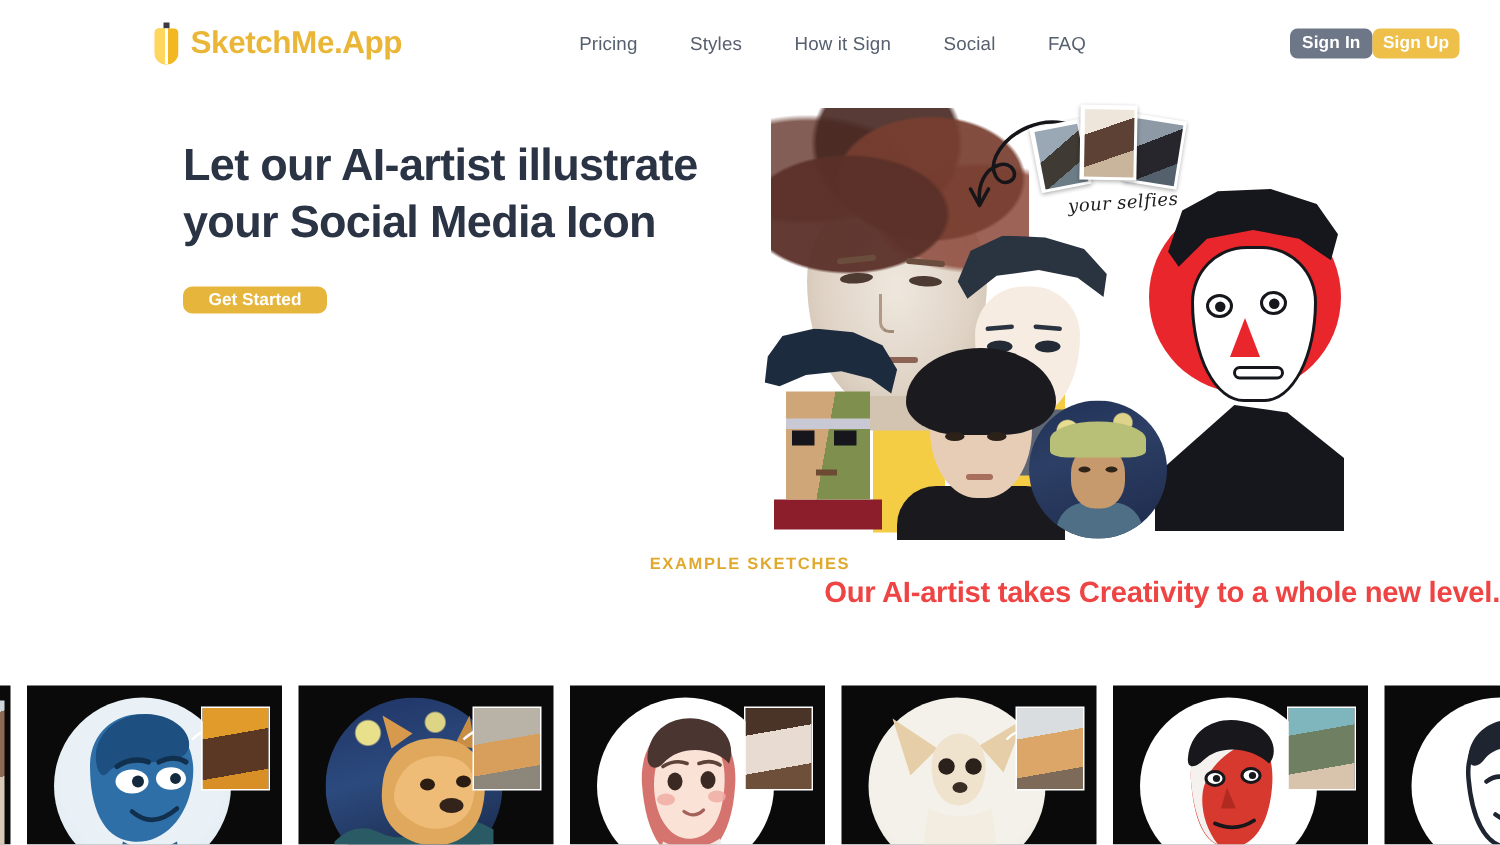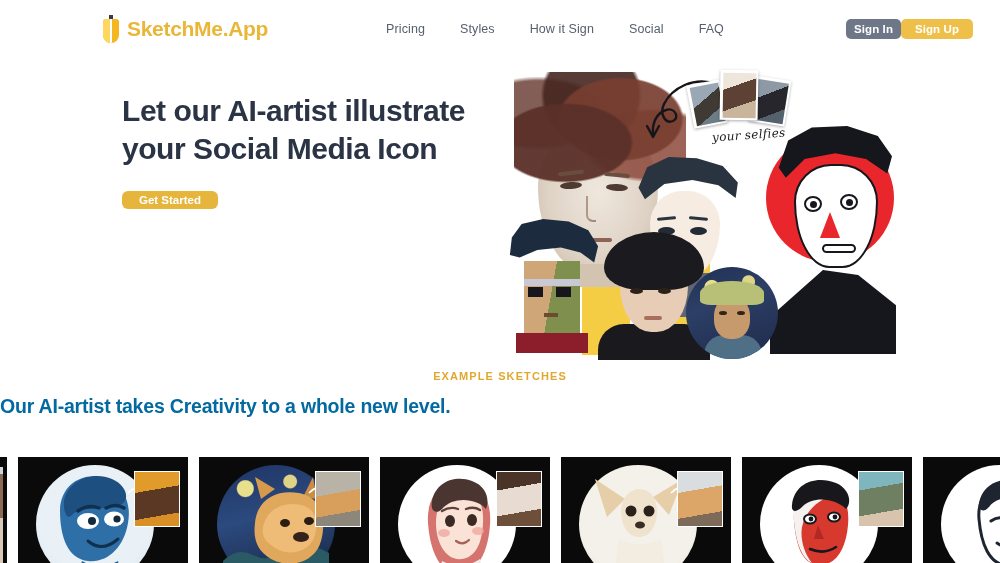--- a/index.html
+++ b/index.html
@@ -27,21 +27,21 @@
     font-size:12.5px; color:#57606e; white-space:nowrap; cursor:pointer;
     letter-spacing:0.1px;
   }
   .auth { display:flex; align-items:flex-end; margin-left:auto; margin-right:27px; }
   .btn-signin, .btn-signup {
     border:none; border-radius:5px; font-size:11.5px; font-weight:bold;
     color:#fff; cursor:pointer; font-family:inherit; letter-spacing:0.1px;
     height:20px; display:flex; align-items:center; justify-content:center;
   }
   .btn-signin { background:#6e7788; width:55px; }
-  .btn-signup { background:#eec04a; width:72px; }
+  .btn-signup { background:#eec04a; width:58px; }
 
   
   .hero { position:absolute; top:57px; left:0; width:1000px; height:300px; }
   .hero-copy { position:absolute; left:122px; top:35px; width:380px; }
   .hero-title {
     font-size:30px; line-height:38px; font-weight:bold; color:#2b3445;
     letter-spacing:-0.45px;
   }
   .hero-sub {
     margin-top:16px; font-size:12.5px; line-height:17px; color:#9aa1ad;
@@ -190,22 +190,22 @@
   }
   .selfie-arrow { position:absolute; left:-48px; top:4px; width:80px; height:70px; }
 
   
   .examples { position:absolute; top:370px; left:0; width:1000px; }
   .eyebrow {
     text-align:center; font-size:11px; font-weight:bold; color:#e0a92e;
     letter-spacing:1.1px;
   }
   .ex-title {
-    margin-top:11px; text-align:left; font-size:19.5px; font-weight:bold;
-    color:#0369a1; line-height:27px; letter-spacing:-0.2px;
+    text-align:right; font-size:19.5px; font-weight:bold;
+    color:#ef4444; line-height:27px; letter-spacing:-0.2px;
   }
   .ex-row {
     position:absolute; top:87px; left:-31px; display:flex; gap:11px;
   }
   .ex-card {
     position:relative; width:170px; height:108px; background:#0a0a0a;
     flex:0 0 auto; overflow:hidden; cursor:pointer;
   }
   .ex-circle {
     position:absolute; left:18px; top:8px; width:118px; height:118px; border-radius:50%;

